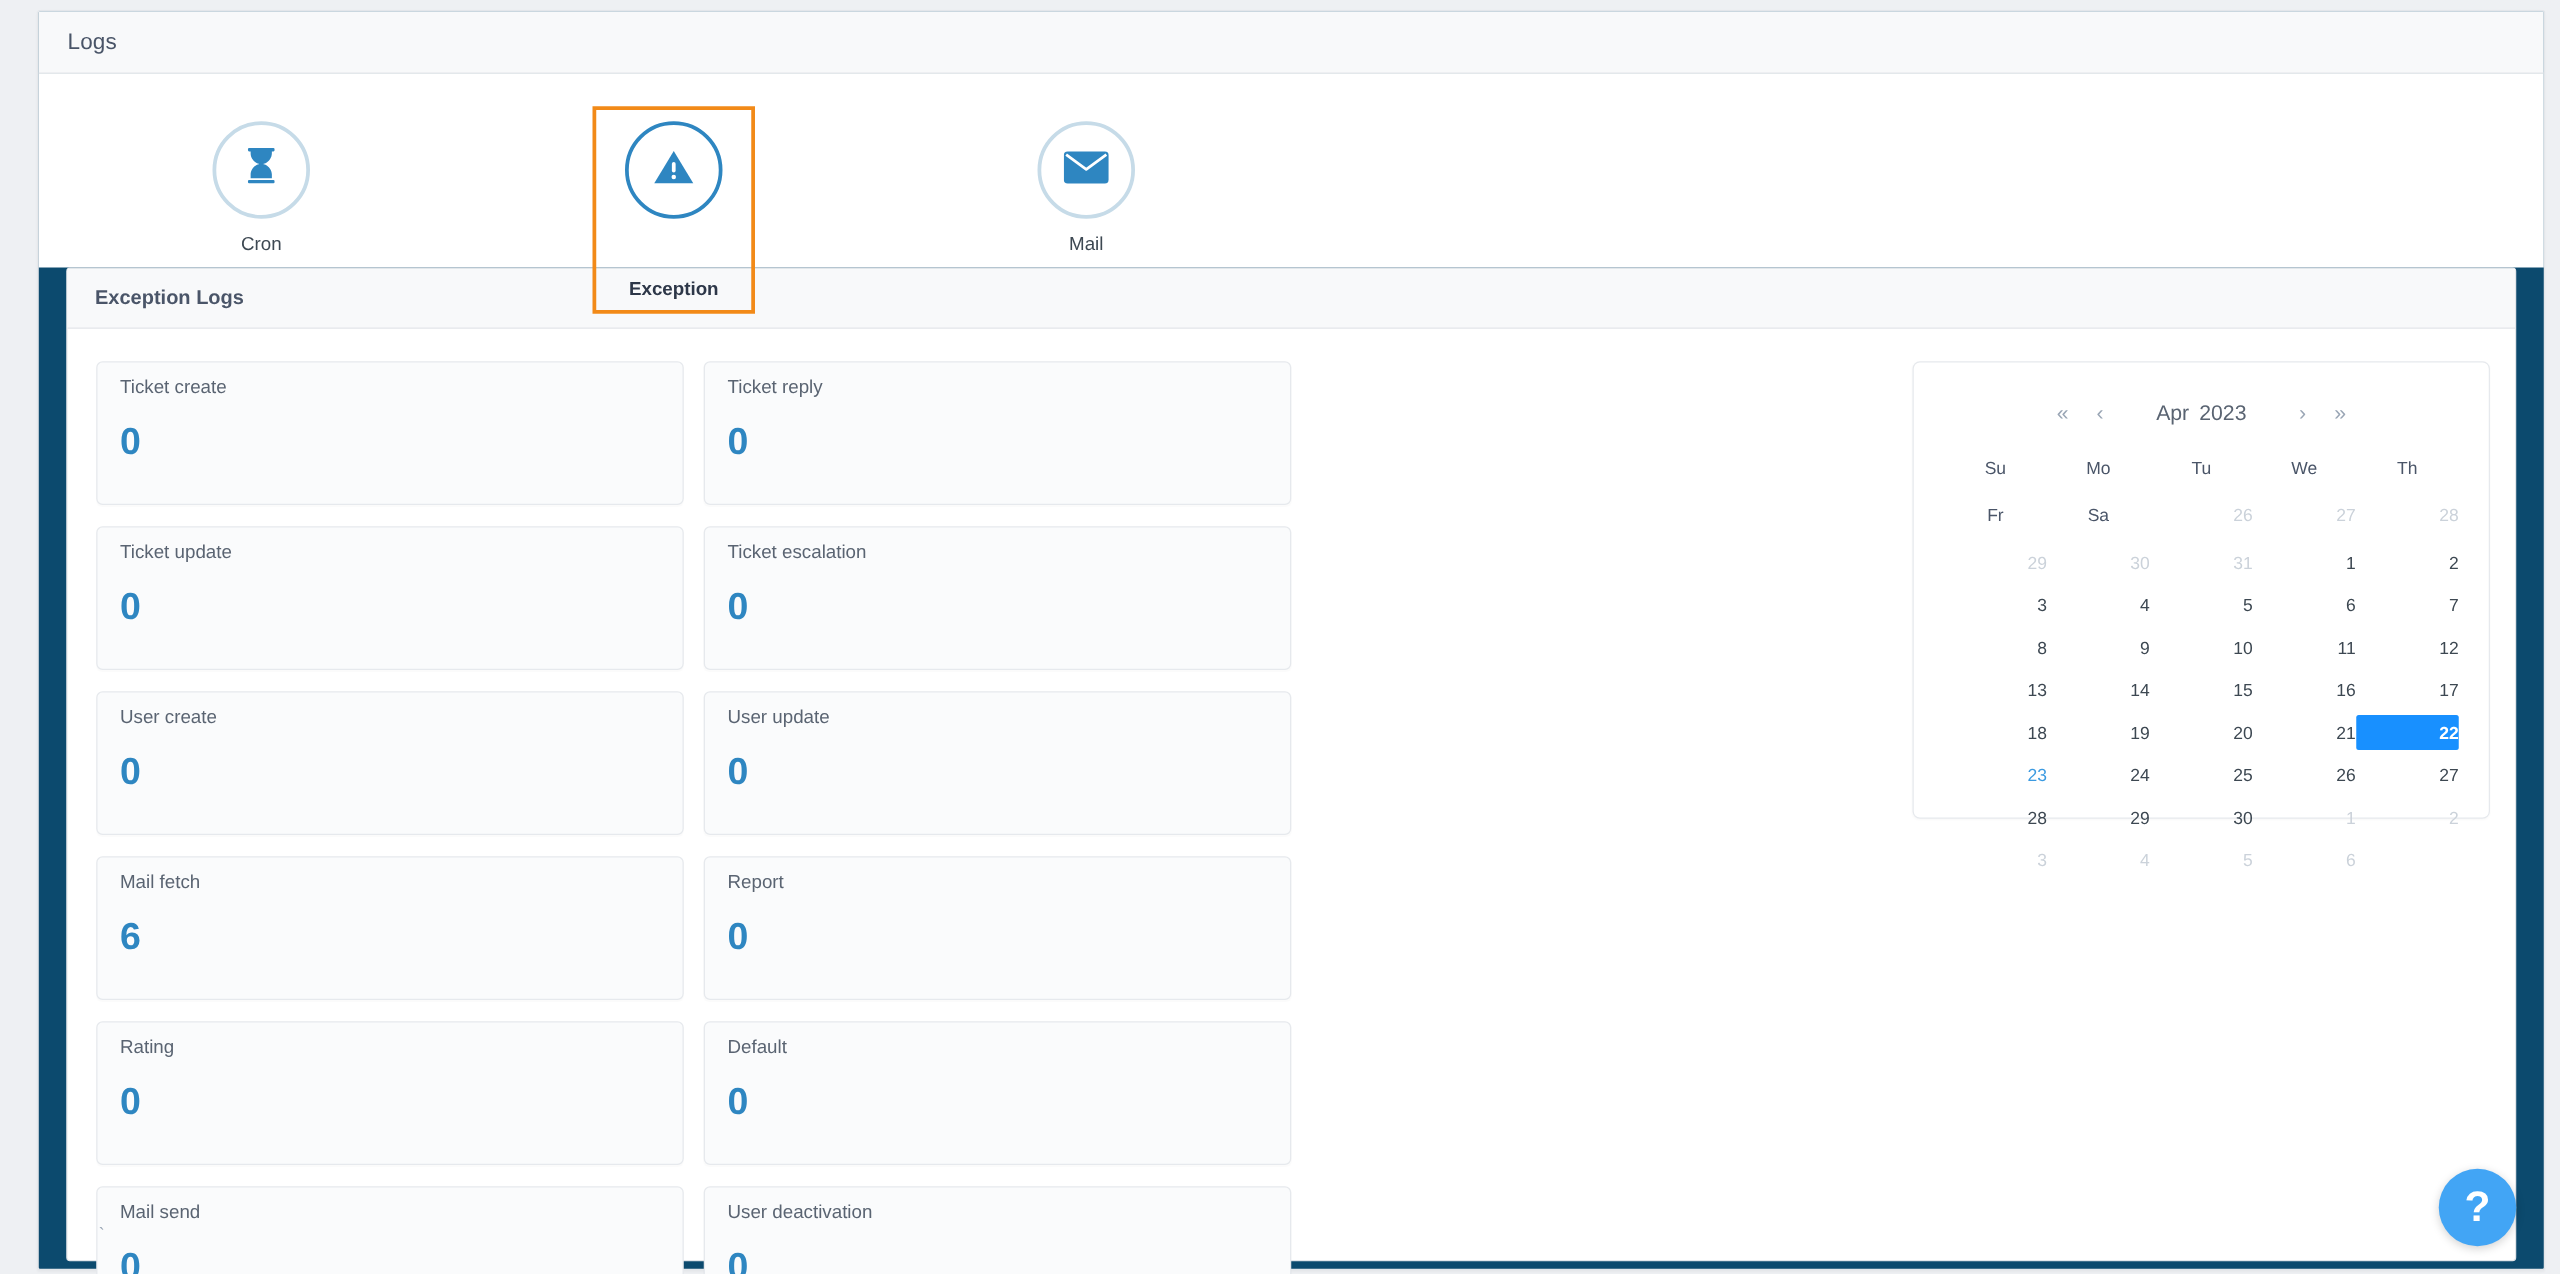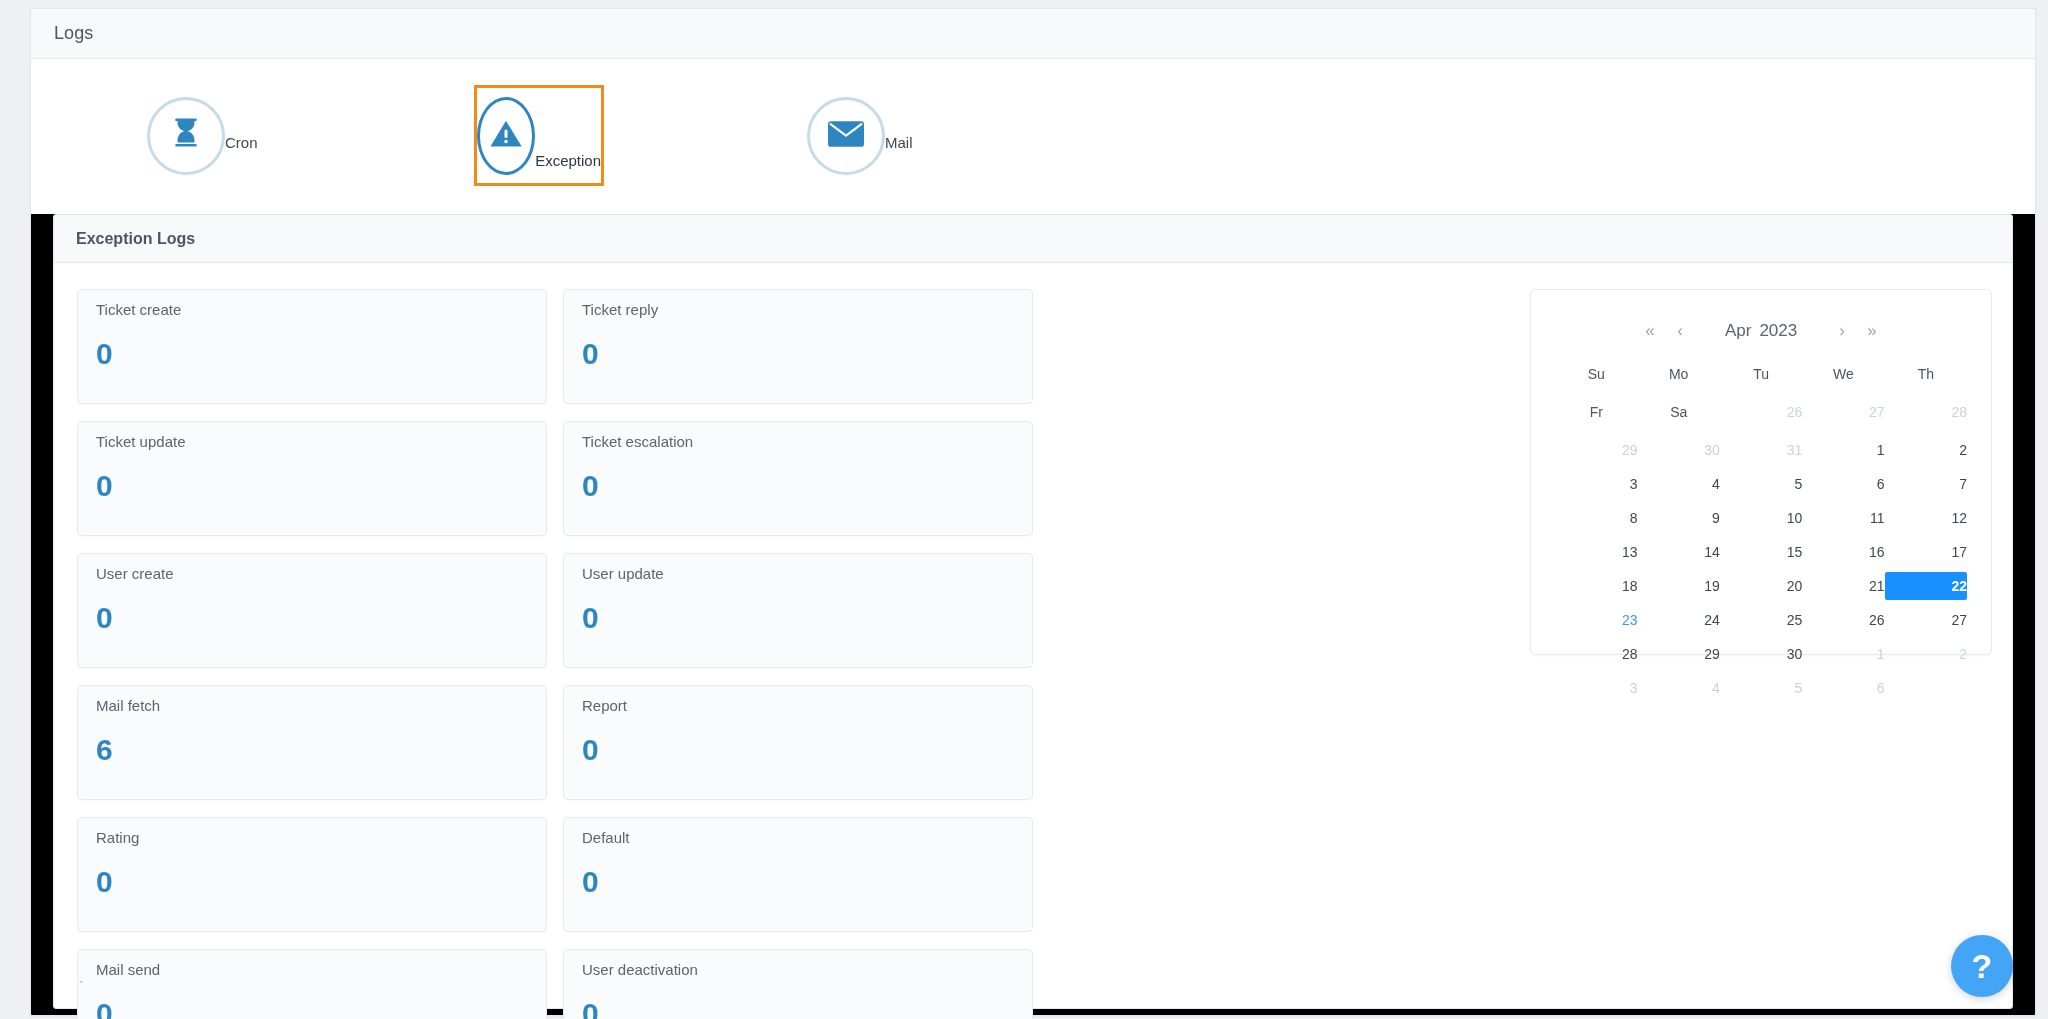--- a/index.html
+++ b/index.html
@@ -11,21 +11,21 @@
     font-family: "Liberation Sans", sans-serif;
     overflow: hidden;
   }
 
   .app-frame {
     position: absolute;
     left: 30px;
     top: 8px;
     width: 2006px;
     height: 1008px;
-    background: #000000;
+    background: #0c4a6e;
     border: 1px solid #e3e6ea;
     border-radius: 2px;
     box-shadow: 0 1px 2px rgba(0,0,0,0.04);
   }
 
   
   .page-header {
     height: 50px;
     background: #f8f9fa;
     border-bottom: 1px solid #e3e6ea;
@@ -45,21 +45,21 @@
     display: flex;
     align-items: flex-start;
     padding: 26px 0 0 0;
     height: 155px;
     background: #ffffff;
   }
   .tab-item {
     width: 130px;
     margin-left: 0;
     display: flex;
-    flex-direction: row;
+    flex-direction: column;
     align-items: center;
     padding: 9px 0 8px 0;
     cursor: pointer;
     border: 3px solid transparent;
     background: transparent;
   }
   .tab-item.first { margin-left: 113px; }
   .tab-item.gap   { margin-left: 200px; }
   .tab-item.selected {
     border-color: #f28a18;
@@ -75,21 +75,21 @@
     background: #ffffff;
   }
   .tab-item.selected .tab-circle {
     border-color: #2e86c1;
   }
   .tab-label {
     margin-top: 12px;
     font-size: 15px;
     color: #3d4852;
   }
-  .tab-item.selected .tab-label { font-weight: 400; color: #2d3748; margin-top: 48px; }
+  .tab-item.selected .tab-label { font-weight: 700; color: #2d3748; margin-top: 48px; }
 
   
   .panel {
     margin: 0 22px 0 22px;
     border: 1px solid #e3e6ea;
     border-radius: 3px;
     background: #ffffff;
     height: 795px;
   }
   .panel-header {

